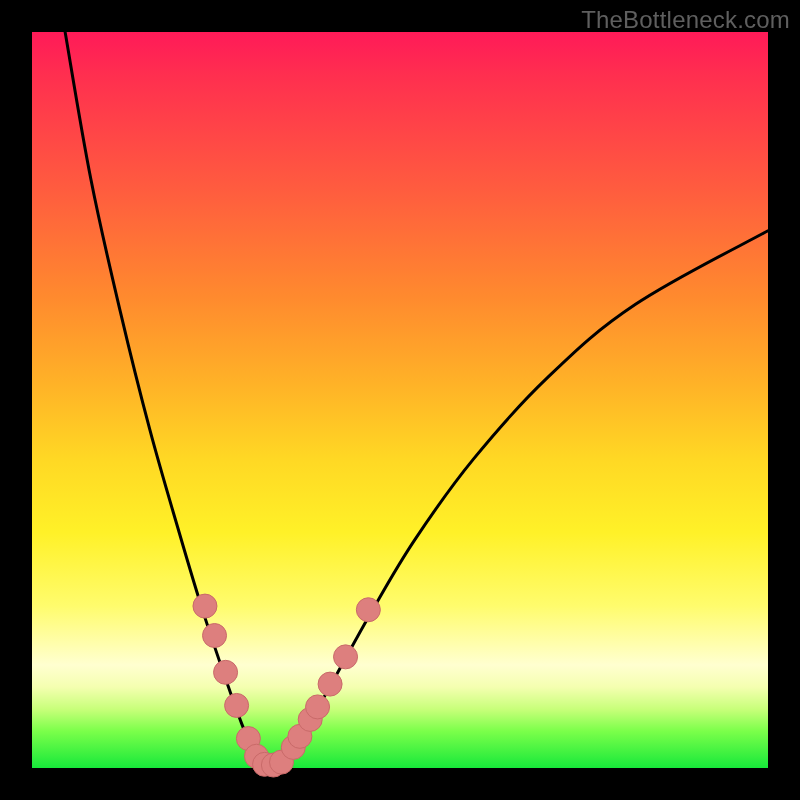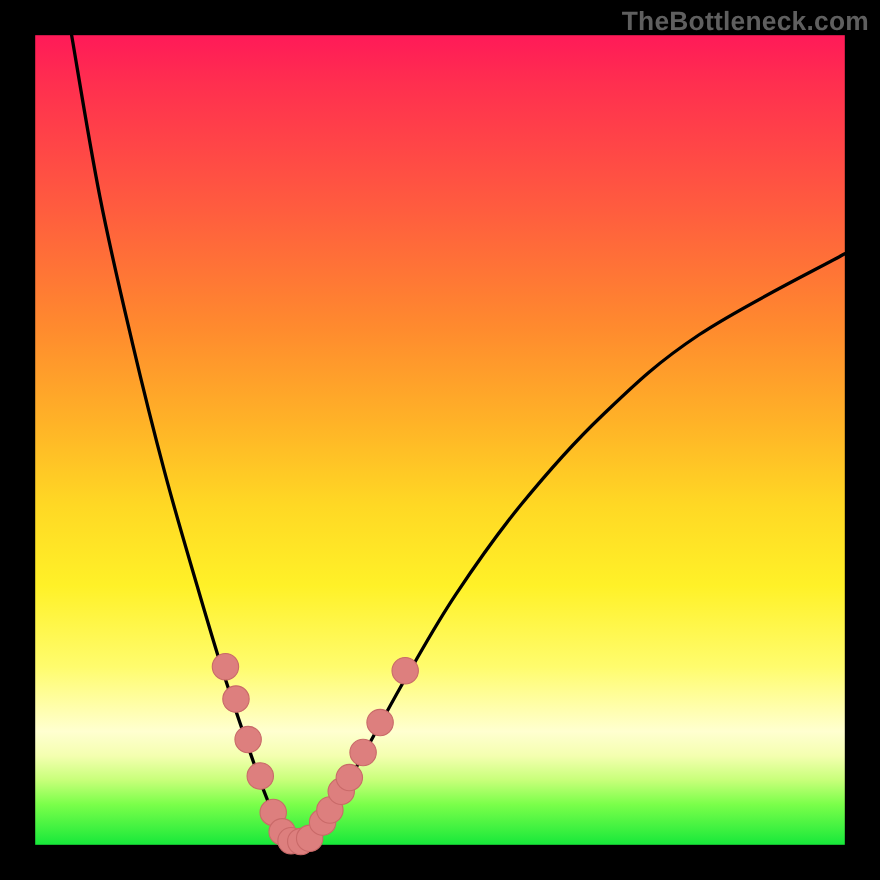--- a/index.html
+++ b/index.html
@@ -40,21 +40,21 @@
       #7bff4a 95%,
       #17e83a 100%
     );
   }
   .watermark {
     position: absolute;
     top: 6px;
     right: 10px;
     color: #5f5f5f;
     font-size: 24px;
-    font-weight: 700;
+    font-weight: 400;
     letter-spacing: 0.2px;
     user-select: none;
     text-align: right;
   }
   svg.curve {
     position: absolute;
     left: 0;
     top: 0;
     width: 736px;
     height: 736px;

